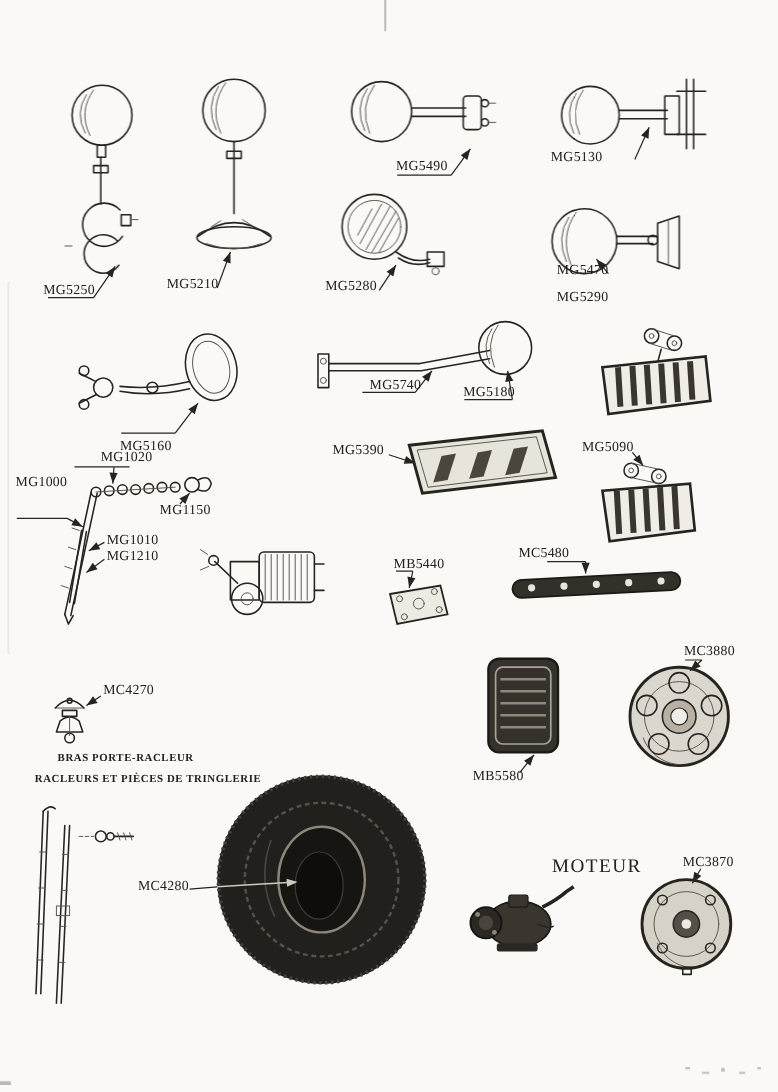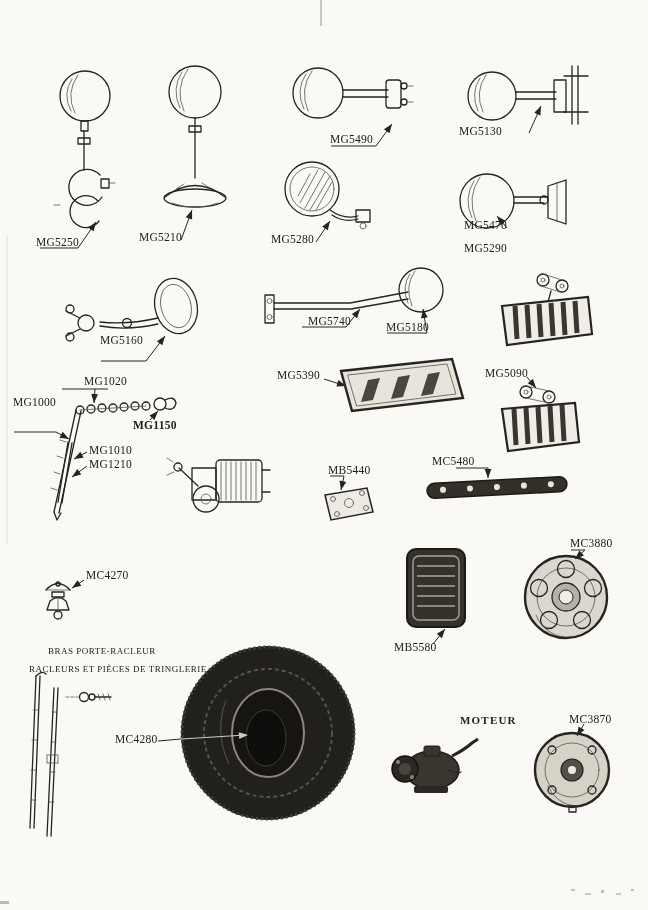--- a/index.html
+++ b/index.html
@@ -2,23 +2,23 @@
 <html><head>
 <meta charset="utf-8">
 <style>
   * { margin:0; padding:0; box-sizing:border-box; }
   html,body { width:648px; height:910px; }
   body { background:#faf9f5; }
   .page { position:relative; width:648px; height:910px; background:#faf9f5; overflow:hidden;
           font-family:"Liberation Serif", serif; }
   .art { position:absolute; left:0; top:0; }
   .lbl { position:absolute; font-size:11.5px; color:#22201b; letter-spacing:.25px; white-space:nowrap; }
-  .lbl.bold { font-weight:bold; }
-  .heading { position:absolute; font-weight:normal; font-size:9px; color:#25221c; letter-spacing:.5px; white-space:nowrap;margin-top:20px; }
-  .moteur { position:absolute; font-weight:bold; font-size:11px; color:#25221c; letter-spacing:1.2px; white-space:nowrap; }
+  .lbl.bold { font-weight:normal; }
+  .heading { position:absolute; font-weight:bold; font-size:9px; color:#25221c; letter-spacing:.5px; white-space:nowrap; }
+  .moteur { position:absolute; font-weight:normal; font-size:16px; color:#25221c; letter-spacing:1.2px; white-space:nowrap; }
   svg .ink  { stroke:#26241f; fill:none; stroke-width:1.3; stroke-linecap:round; stroke-linejoin:round; }
   svg .thin { stroke:#57534a; fill:none; stroke-width:.8; stroke-linecap:round; }
   svg .lead { stroke:#26241f; fill:none; stroke-width:1; }
 </style>
 </head>
 <body>
 
 <div class="page">
 
   <svg class="art" width="648" height="910" viewBox="0 0 648 910">
@@ -335,21 +335,21 @@
 
   <div class="lbl" style="left:36px;top:236px">MG5250</div>
   <div class="lbl" style="left:139px;top:231px">MG5210</div>
   <div class="lbl" style="left:330px;top:133px">MG5490</div>
   <div class="lbl" style="left:459px;top:125px">MG5130</div>
   <div class="lbl" style="left:271px;top:233px">MG5280</div>
   <div class="lbl" style="left:464px;top:219px">MG5470</div>
   <div class="lbl" style="left:464px;top:242px">MG5290</div>
   <div class="lbl" style="left:308px;top:315px">MG5740</div>
   <div class="lbl" style="left:386px;top:321px">MG5180</div>
-  <div class="lbl" style="left:100px;top:334px">MG5160</div>
+  <div class="lbl" style="left:100px;top:366px">MG5160</div>
   <div class="lbl" style="left:277px;top:369px">MG5390</div>
   <div class="lbl" style="left:485px;top:367px">MG5090</div>
   <div class="lbl" style="left:84px;top:375px">MG1020</div>
   <div class="lbl" style="left:13px;top:396px">MG1000</div>
   <div class="lbl bold" style="left:133px;top:419px">MG1150</div>
   <div class="lbl" style="left:89px;top:444px">MG1010</div>
   <div class="lbl" style="left:89px;top:458px">MG1210</div>
   <div class="lbl" style="left:328px;top:464px">MB5440</div>
   <div class="lbl" style="left:432px;top:455px">MC5480</div>
   <div class="lbl" style="left:86px;top:569px">MC4270</div>

